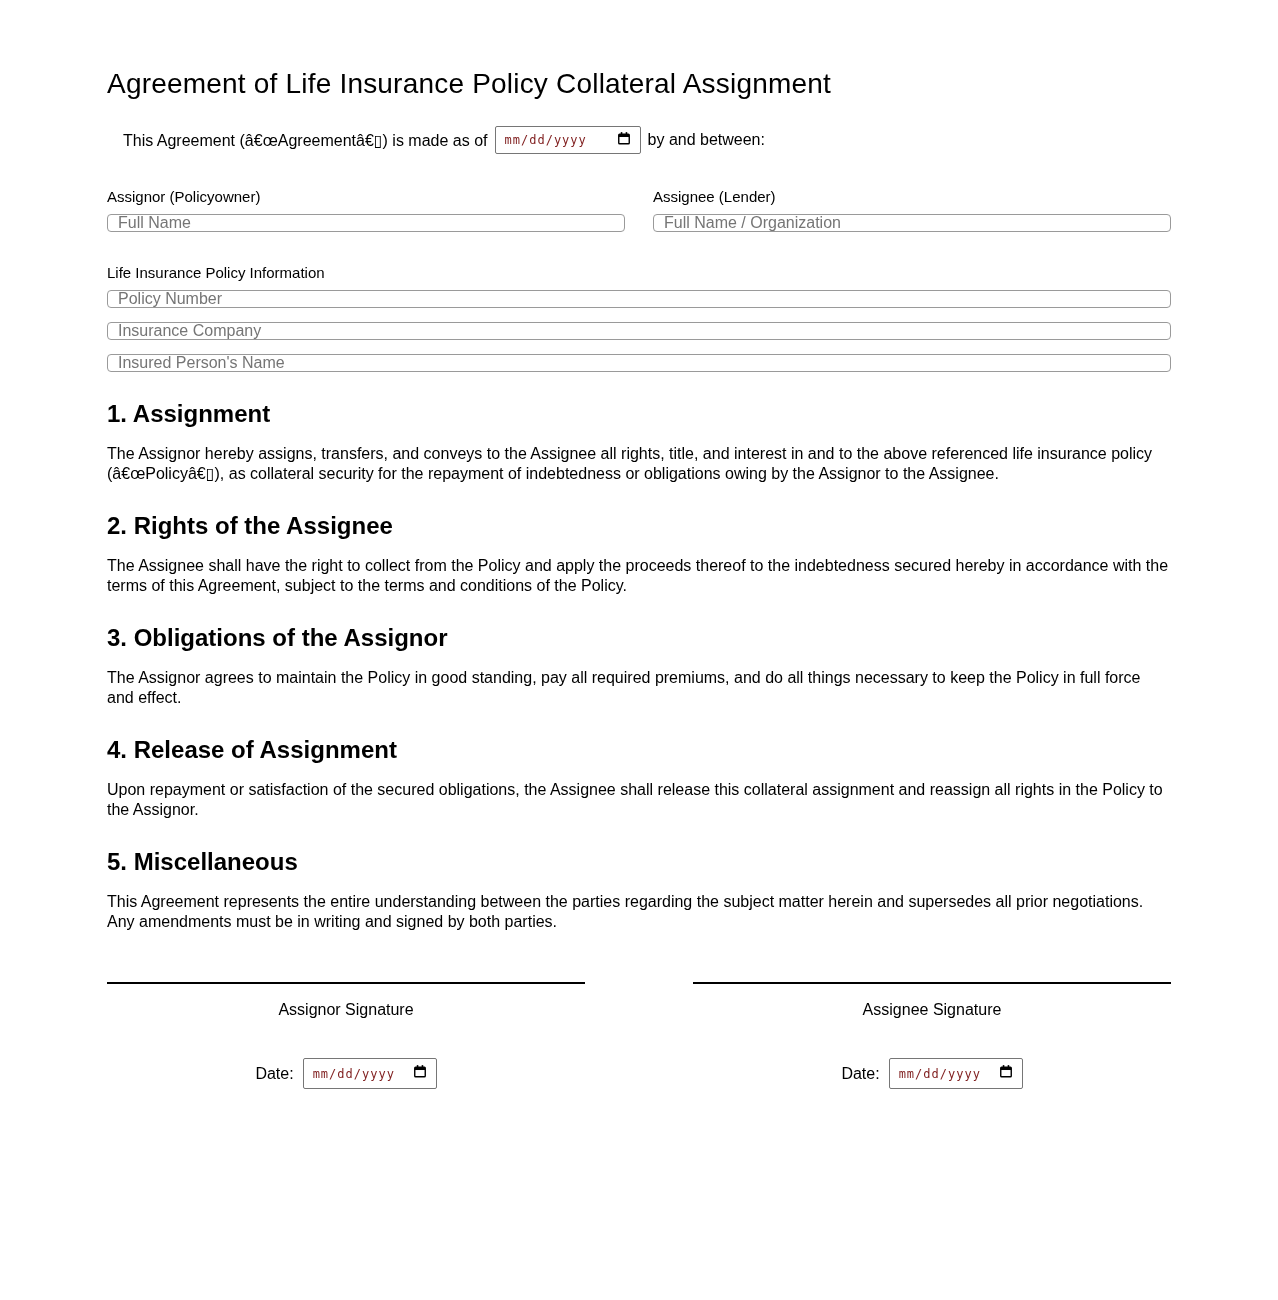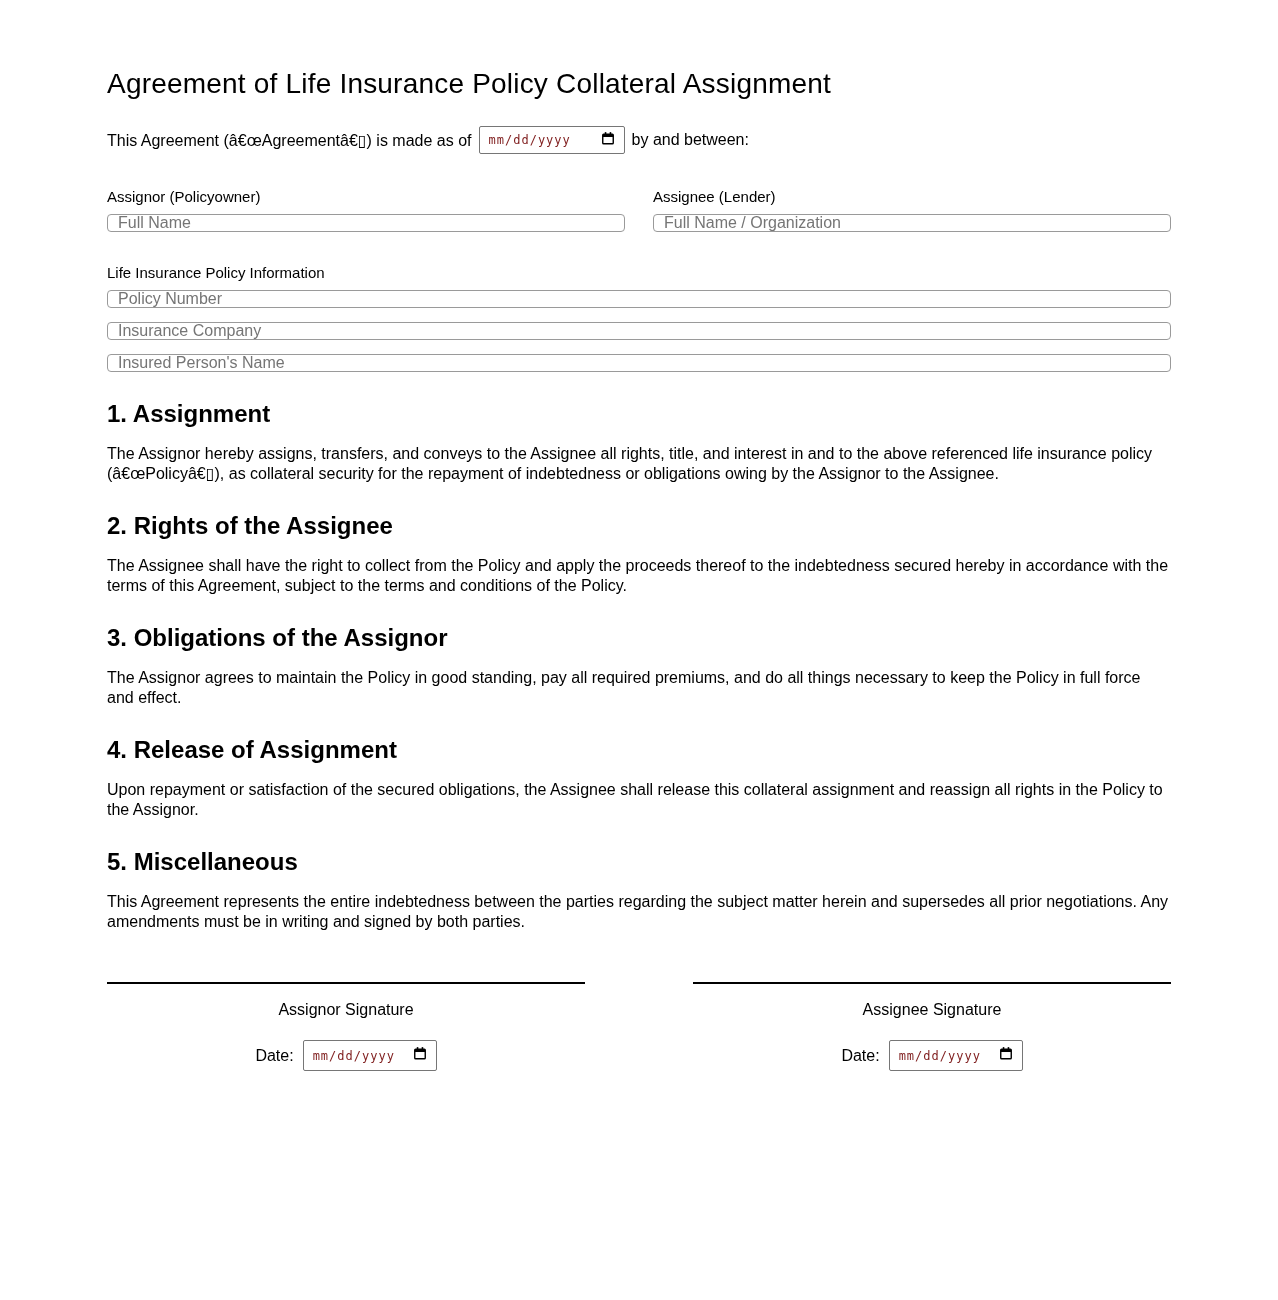--- a/index.html
+++ b/index.html
@@ -17,21 +17,21 @@
     padding-bottom: 120px;
   }
   h1.title {
     font-size: 28px;
     font-weight: normal;
     margin: 0 0 26px 0;
     letter-spacing: 0.2px;
   }
   .intro {
     font-size: 16px;
-    margin: 0;
+    margin: 16px;
     display: flex;
     align-items: center;
     flex-wrap: wrap;
     gap: 7px;
   }
   
   .date-input {
     display: inline-flex;
     align-items: center;
     justify-content: space-between;
@@ -103,21 +103,21 @@
   .sig-line {
     border-top: 2px solid #000;
     height: 0;
   }
   .sig-label {
     text-align: center;
     font-size: 16px;
     margin-top: 17px;
   }
   .sig-date-row {
-    margin-top: 21px;
+    margin-top: 39px;
     display: flex;
     align-items: center;
     justify-content: center;
     gap: 9px;
     font-size: 16px;
   }
 </style>
 </head>
 <body>
 
@@ -171,21 +171,21 @@
     <div class="section">
       <h2>3. Obligations of the Assignor</h2>
       <p>The Assignor agrees to maintain the Policy in good standing, pay all required premiums, and do all things necessary to keep the Policy in full force and effect.</p>
     </div>
     <div class="section">
       <h2>4. Release of Assignment</h2>
       <p>Upon repayment or satisfaction of the secured obligations, the Assignee shall release this collateral assignment and reassign all rights in the Policy to the Assignor.</p>
     </div>
     <div class="section">
       <h2>5. Miscellaneous</h2>
-      <p>This Agreement represents the entire indebtedness between the parties regarding the subject matter herein and supersedes all prior negotiations. Any amendments must be in writing and signed by both parties.</p>
+      <p>This Agreement represents the entire understanding between the parties regarding the subject matter herein and supersedes all prior negotiations. Any amendments must be in writing and signed by both parties.</p>
     </div>
   </div>
 
   <div class="signatures">
     <div class="sig-col">
       <div class="sig-line"></div>
       <div class="sig-label">Assignor Signature</div>
       <div class="sig-date-row">
         <span>Date:</span>
         <span class="date-input sig">

